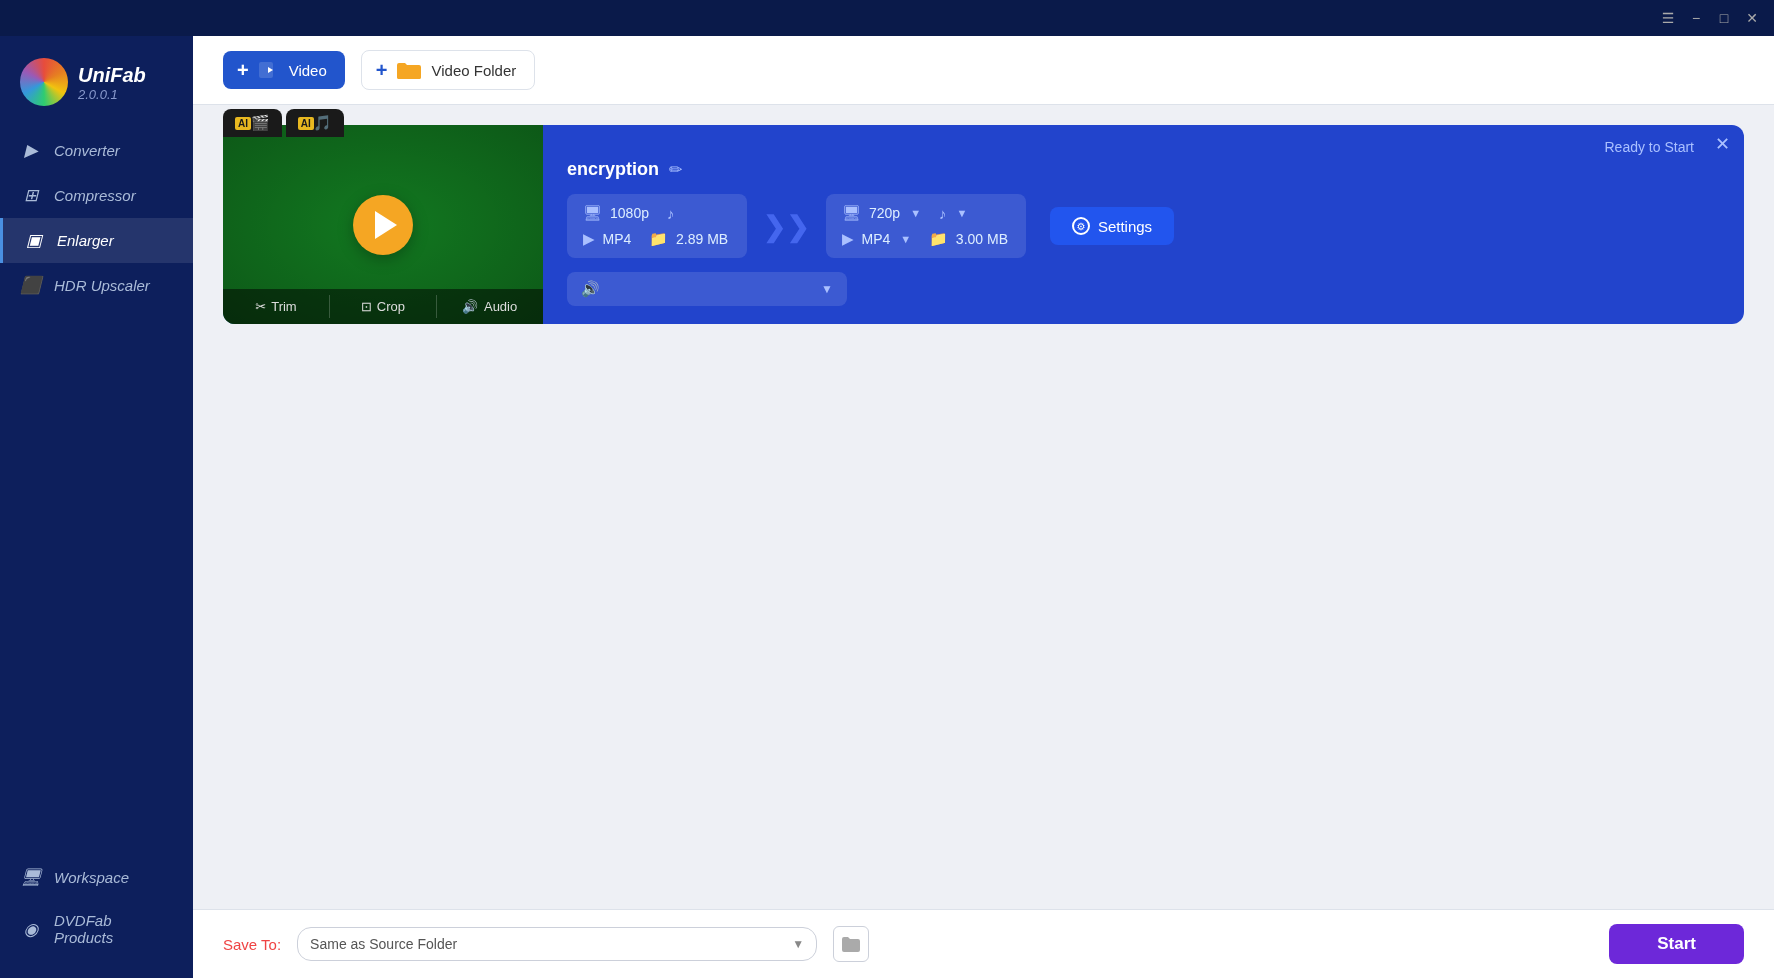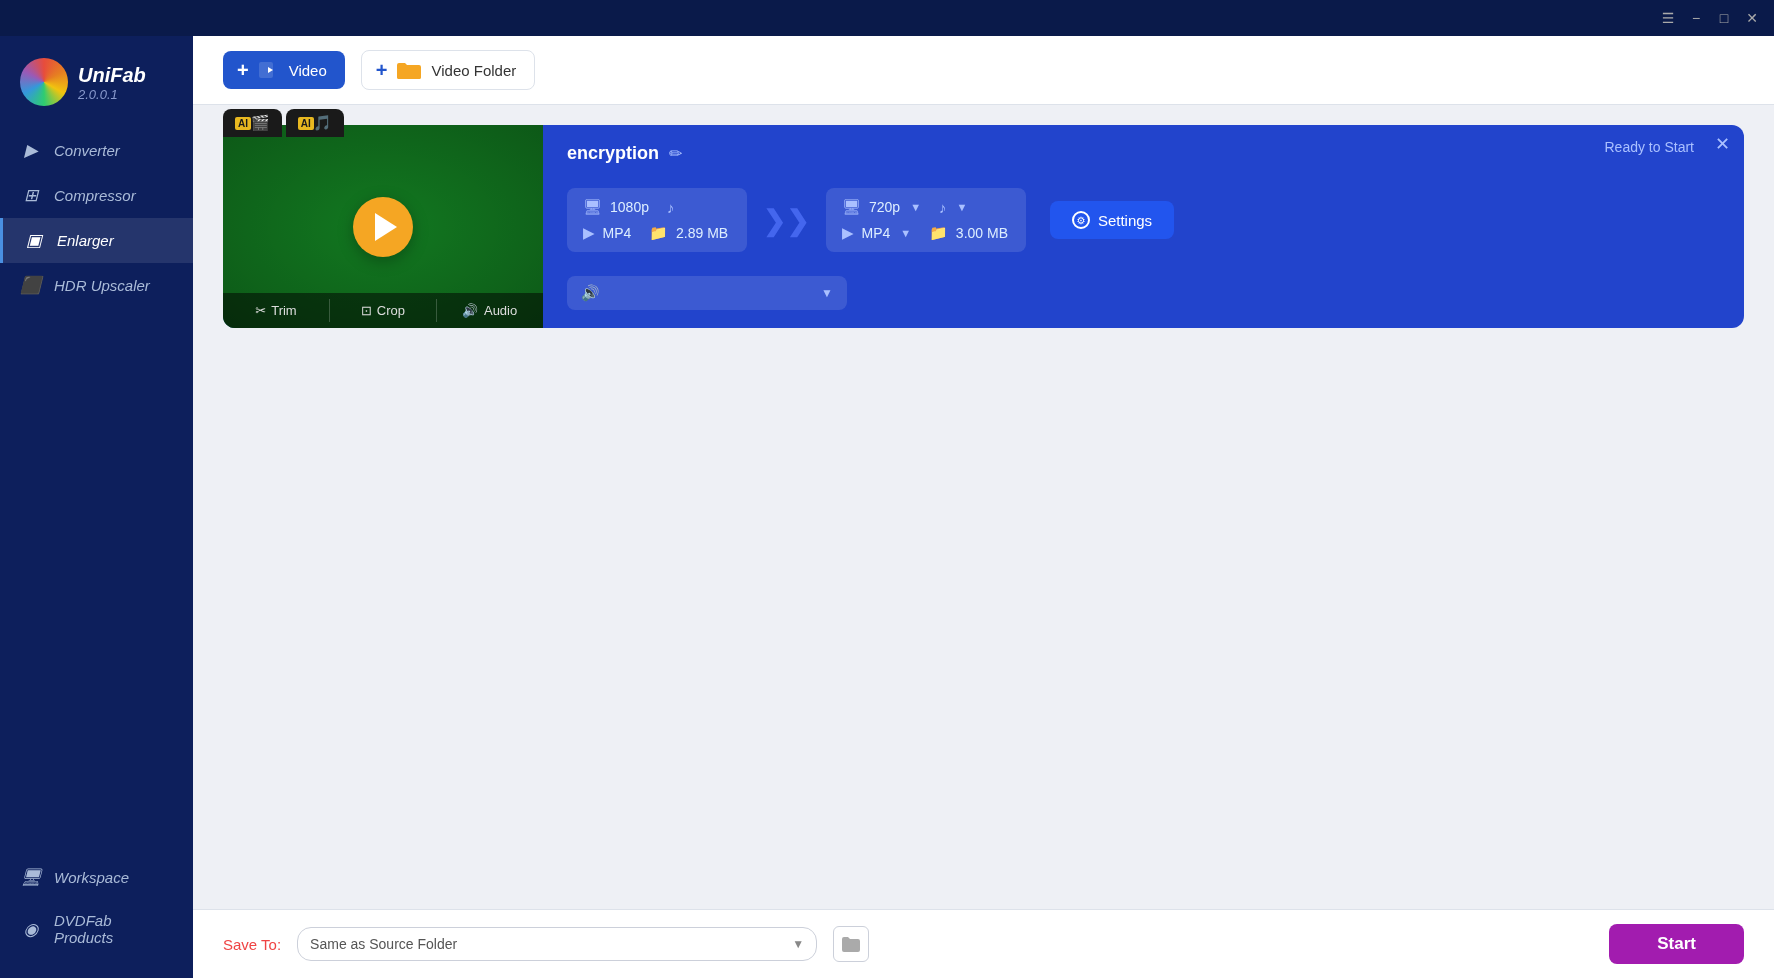--- a/index.html
+++ b/index.html
@@ -279,21 +279,22 @@
       border-right: 1px solid rgba(255,255,255,0.2);
     }
     .thumb-ctrl-btn:last-child { border-right: none; }
 
     
     .conversion-info {
       flex: 1;
       padding: 18px 24px;
       display: flex;
       flex-direction: column;
-      gap: 24px;
+      gap: 14px;
+      margin-top: 16px;
     }
     .conv-header {
       display: flex;
       align-items: center;
       gap: 10px;
     }
     .conv-title {
       color: white;
       font-size: 18px;
       font-weight: 600;
@@ -459,21 +460,21 @@
       background: white;
       display: flex;
       align-items: center;
       justify-content: center;
       cursor: pointer;
       color: #888;
       font-size: 18px;
     }
     .start-btn {
       margin-left: auto;
-      background: #a21caf;
+      background: #6d28d9;
       color: white;
       border: none;
       border-radius: 8px;
       padding: 10px 48px;
       font-size: 17px;
       font-weight: 600;
       cursor: pointer;
     }
   </style>
 </head>

